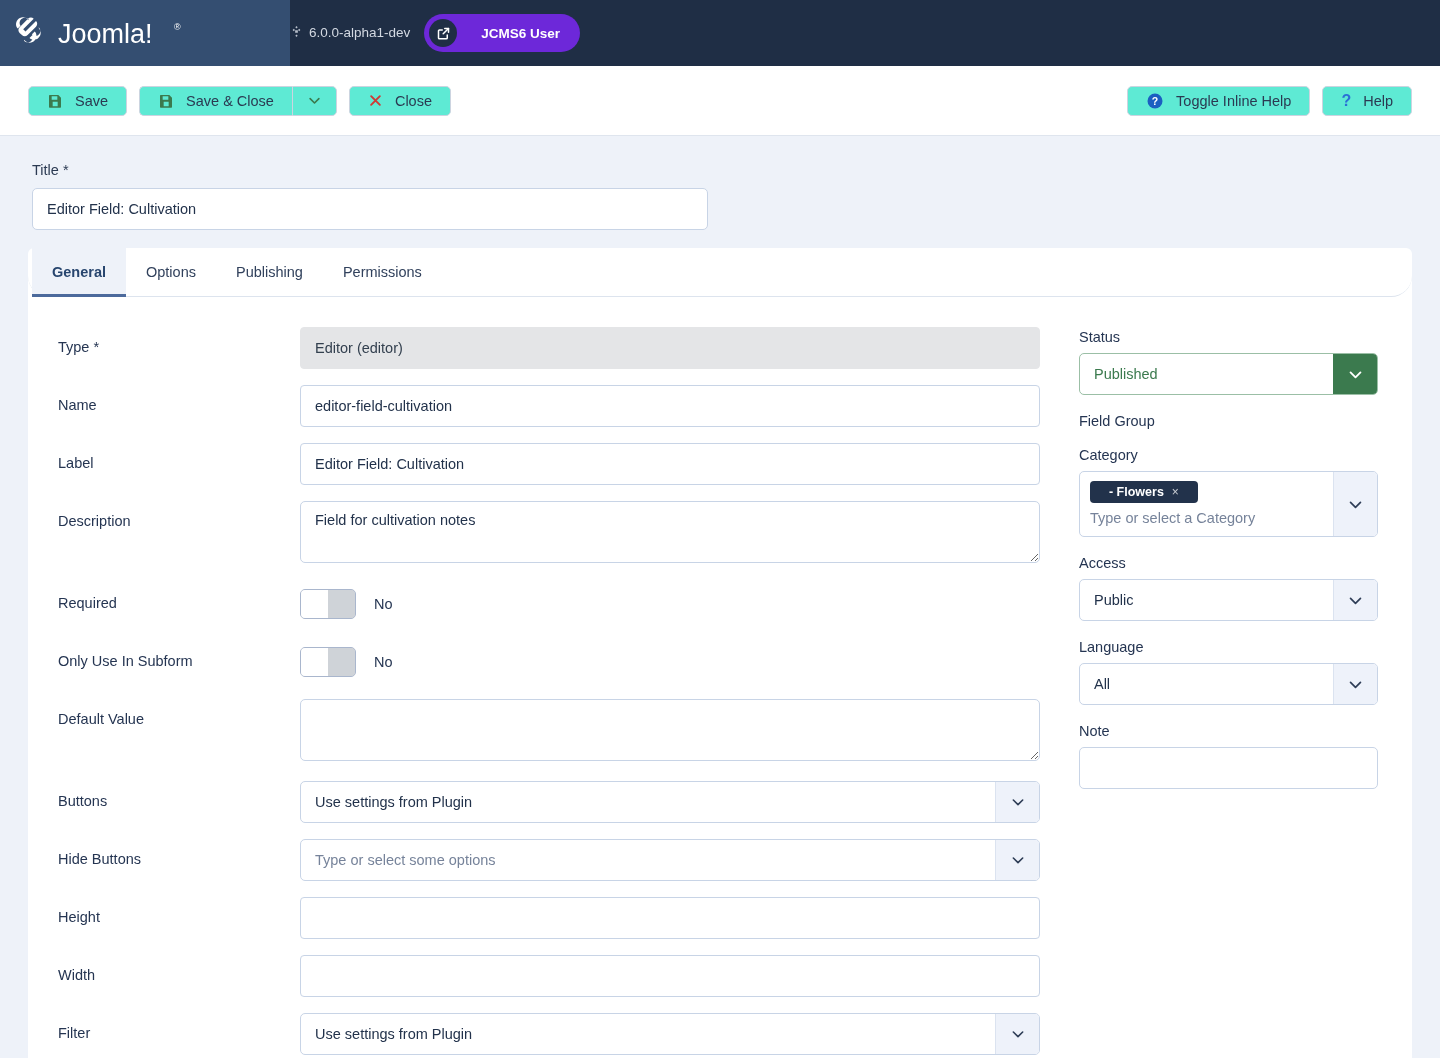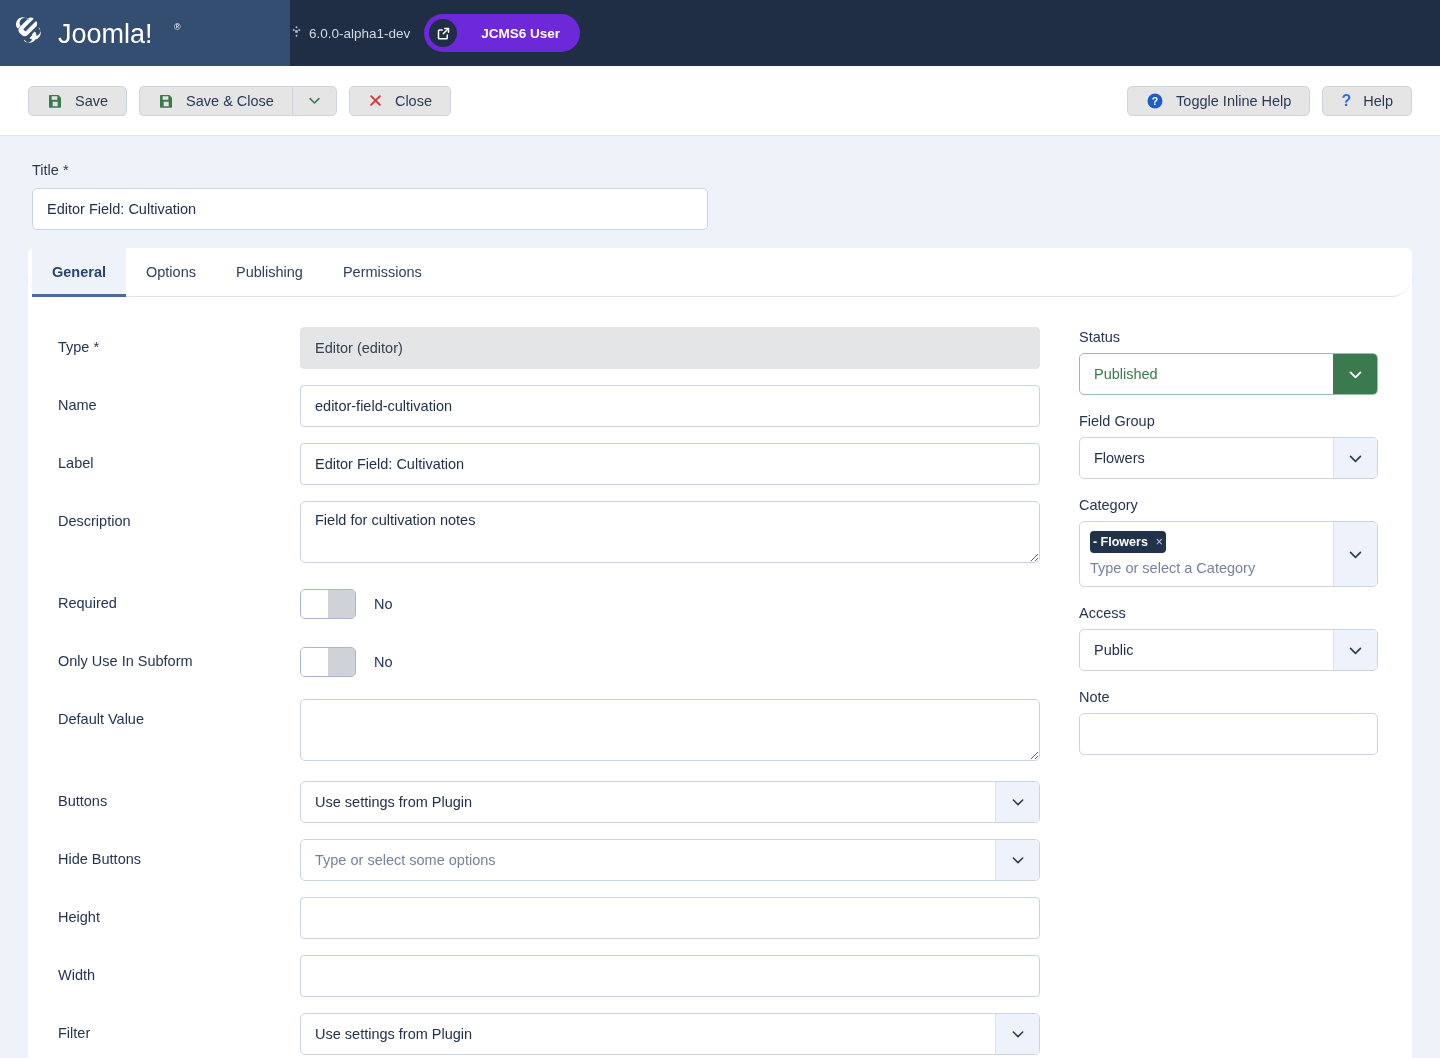--- a/index.html
+++ b/index.html
@@ -46,21 +46,21 @@
   .header-right {
     display: flex;
     align-items: center;
     gap: 14px;
     padding-right: 14px;
   }
   .version {
     font-size: 13.5px;
     color: #d3d9e2;
     display: flex;
-    align-items: center;
+    align-items: flex-start;
     gap: 6px;
     white-space: nowrap;
   }
   .version .mini-j { opacity: .85; }
   .user-pill {
     display: flex;
     align-items: center;
     gap: 24px;
     background: #6d28d9;
     border-radius: 40px;
@@ -87,21 +87,21 @@
     padding: 0 28px;
     gap: 12px;
   }
   .tb-right { margin-left: auto; display: flex; gap: 12px; }
   .btn {
     display: inline-flex;
     align-items: center;
     gap: 12px;
     height: 30px;
     padding: 0 18px;
-    background: #e5e5e5;
+    background: #5eead4;
     border: 1px solid #ccd4e0;
     border-radius: 5px;
     font-size: 14.5px;
     color: #2b3a52;
     cursor: pointer;
     white-space: nowrap;
   }
   .split { display: inline-flex; }
   .split .btn:first-child {
     border-top-right-radius: 0; border-bottom-right-radius: 0;
@@ -289,21 +289,21 @@
   .tags-inner { flex: 1; padding: 9px 10px 8px; }
   .chip {
     display: inline-flex;
     align-items: center;
     gap: 8px;
     background: #22324b;
     color: #fff;
     border-radius: 4px;
     font-size: 12.5px;
     font-weight: bold;
-    padding: 4px 3px;
+    padding: 4px 19px;
   }
   .chip .x { font-weight: normal; font-size: 12px; opacity: .75; cursor: pointer; }
   .chip-ph {
     font-size: 14.5px;
     color: #76839a;
     padding-top: 7px;
   }
   .tags-arrow {
     width: 44px;
     background: #eef2fa;
@@ -563,28 +563,20 @@
             <span class="sel-arrow">
               <svg width="17" height="17" viewBox="0 0 24 24" fill="none" stroke="currentColor" stroke-width="2.6" stroke-linecap="round" stroke-linejoin="round" aria-hidden="true">
                   <path d="M5 9l7 7 7-7"></path>
                 </svg>
             </span>
           </div>
         </div>
 
         <div class="side-group">
           <div class="side-lbl">Field Group</div>
-          <div class="selwrap">
-            <span class="selval">Flowers</span>
-            <span class="sel-arrow">
-              <svg width="17" height="17" viewBox="0 0 24 24" fill="none" stroke="currentColor" stroke-width="2.4" stroke-linecap="round" stroke-linejoin="round" aria-hidden="true">
-                  <path d="M5 9l7 7 7-7"></path>
-                </svg>
-            </span>
-          </div>
         </div>
 
         <div class="side-group">
           <div class="side-lbl">Category</div>
           <div class="tags-wrap">
             <div class="tags-inner">
               <span class="chip">
                 <span>- Flowers</span>
                 <span class="x">×</span>
               </span>
@@ -603,20 +595,31 @@
           <div class="selwrap">
             <span class="selval">Public</span>
             <span class="sel-arrow">
               <svg width="17" height="17" viewBox="0 0 24 24" fill="none" stroke="currentColor" stroke-width="2.4" stroke-linecap="round" stroke-linejoin="round" aria-hidden="true">
                   <path d="M5 9l7 7 7-7"></path>
                 </svg>
             </span>
           </div>
         </div>
 
+        <div class="side-group">
+          <div class="side-lbl">Language</div>
+          <div class="selwrap">
+            <span class="selval">All</span>
+            <span class="sel-arrow">
+              <svg width="17" height="17" viewBox="0 0 24 24" fill="none" stroke="currentColor" stroke-width="2.4" stroke-linecap="round" stroke-linejoin="round" aria-hidden="true">
+                  <path d="M5 9l7 7 7-7"></path>
+                </svg>
+            </span>
+          </div>
+        </div>
 
         <div class="side-group">
           <div class="side-lbl">Note</div>
           <input class="note-input" type="text" value="" style="">
         </div>
 
       </div>
     </div>
   </div>
 </div>

